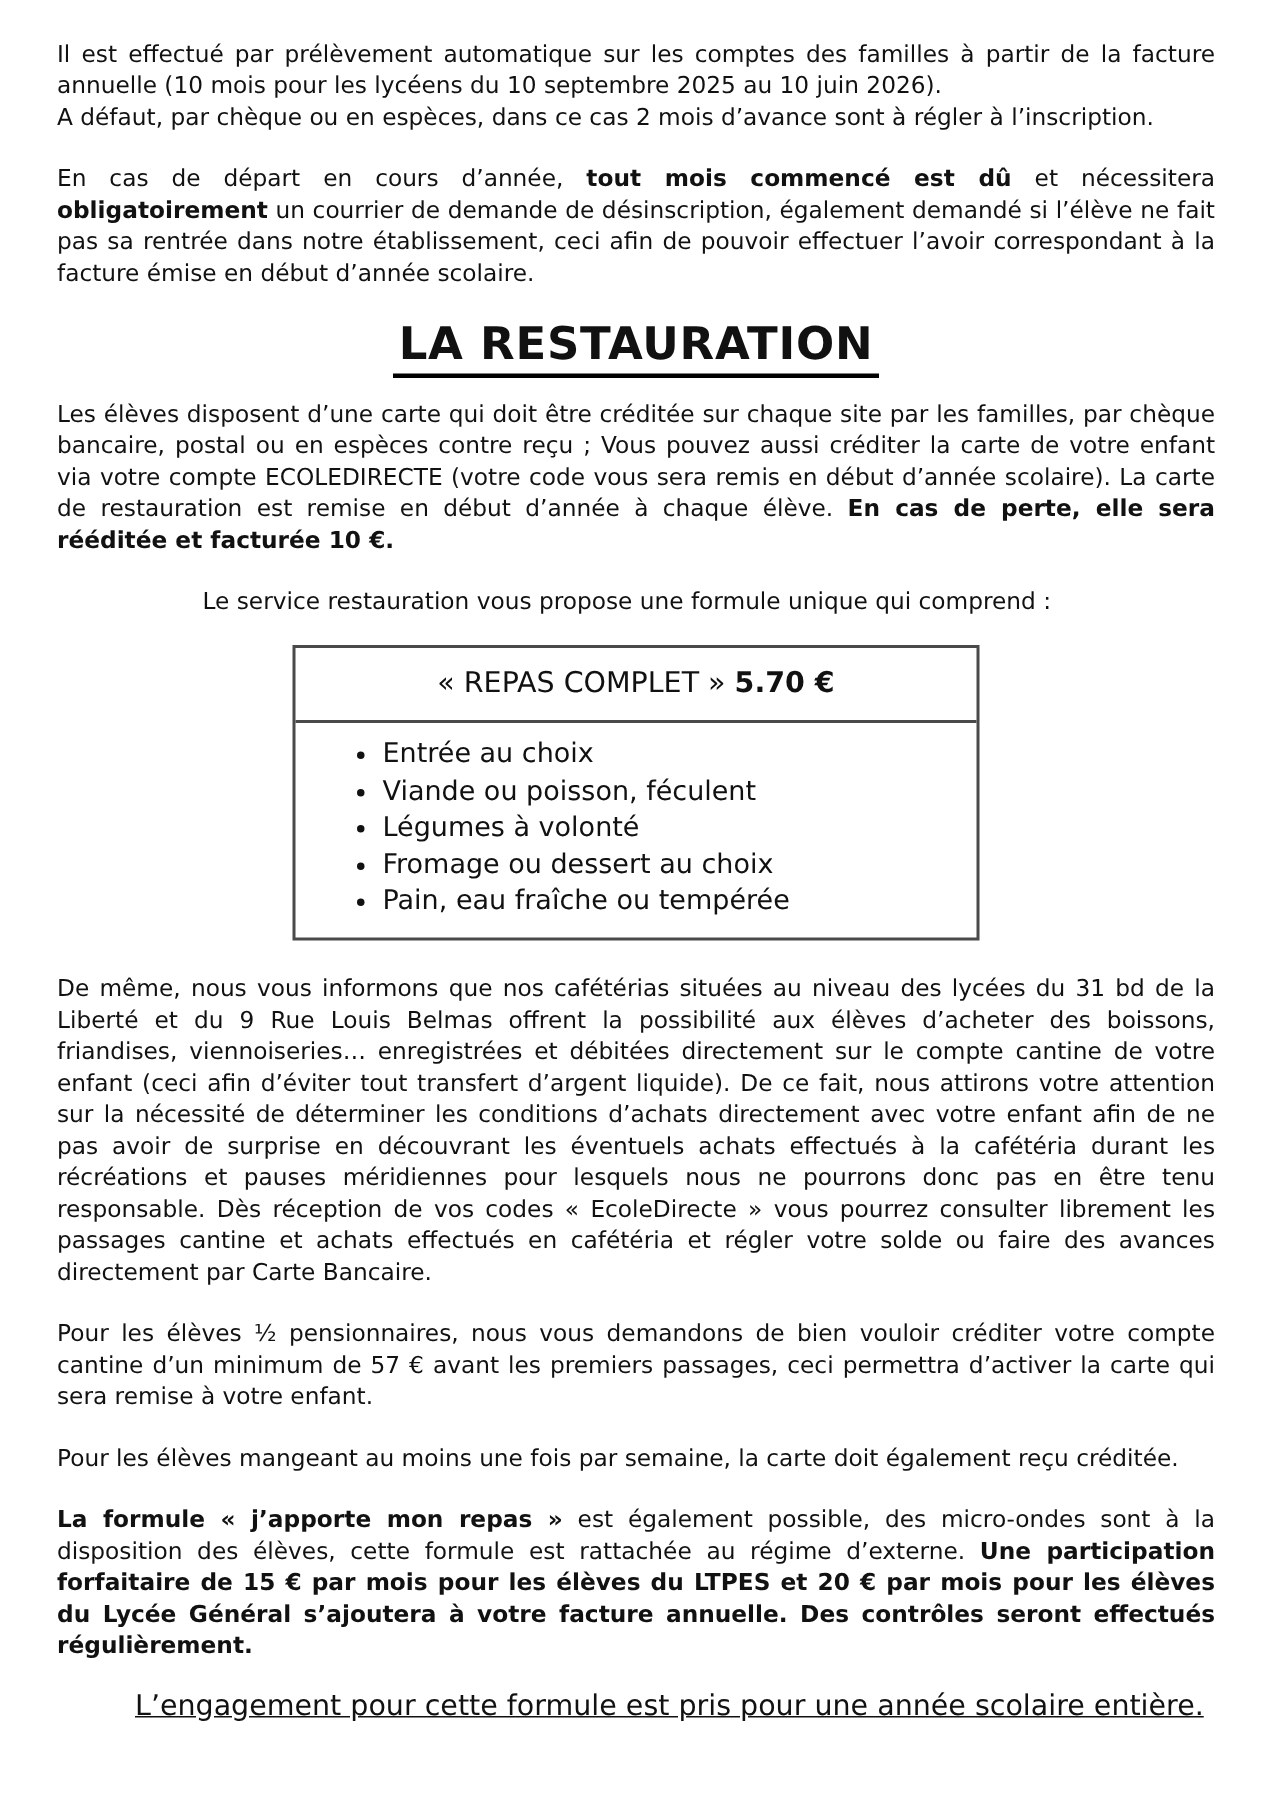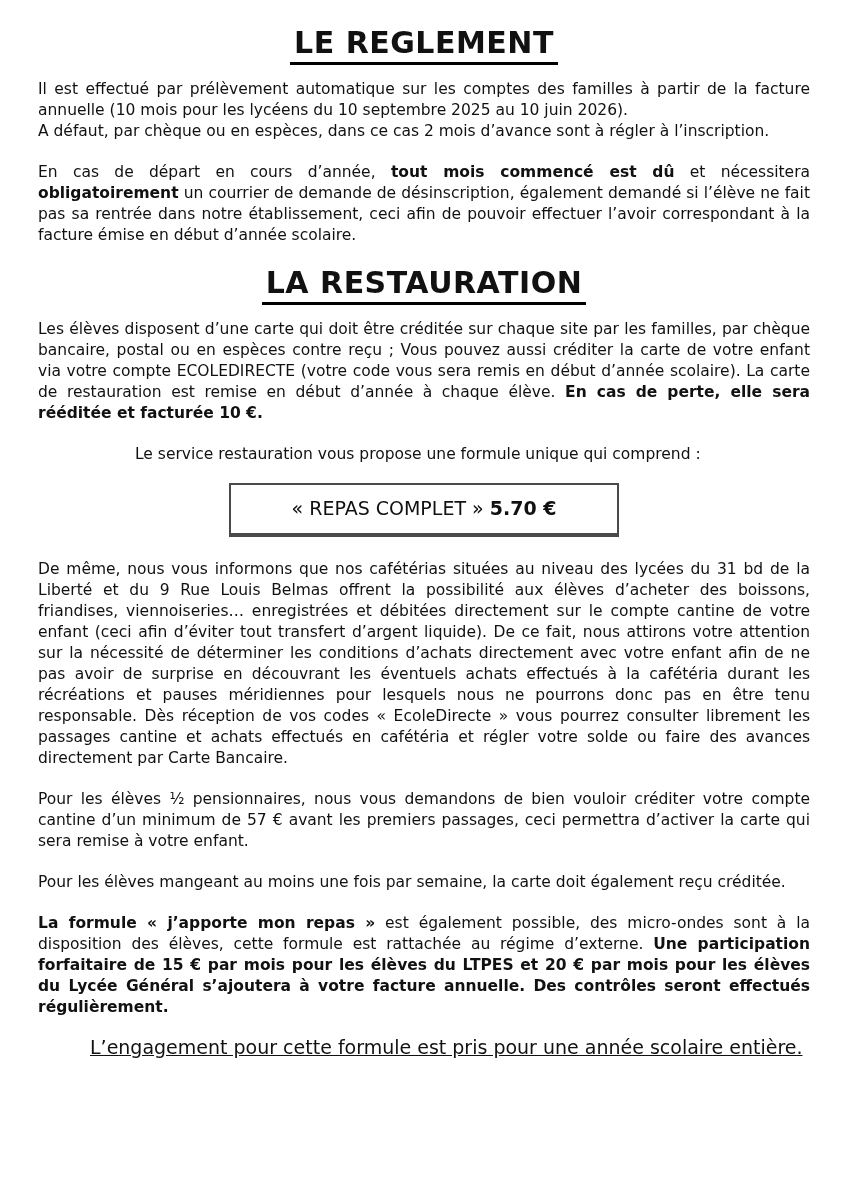--- a/index.html
+++ b/index.html
@@ -38,21 +38,21 @@
   p.no-gap { margin-bottom: 0; }
   .b { font-weight: bold; }
   .u { }
 
   p.intro-line {
     margin: 1px 0 18px 97px;
     text-align: left;
   }
 
   .menu-box {
-    width: 390px;
+    width: 458px;
     margin: 0 auto 22px auto;
     border: 2px solid #4a4a4a;
     background: #fff;
   }
   .menu-header {
     text-align: center;
     font-size: 19px;
     padding: 13px 0 14px 0;
     border-bottom: 2px solid #4a4a4a;
   }
@@ -71,41 +71,45 @@
     text-decoration: underline;
     margin: 16px 0 16px 52px;
     text-align: left;
   }
 </style>
 </head>
 <body>
 
 <div class="page">
 
-  <h1 class="doc-title">
-    <span class="title-inner">LE REGLEMENT</span>
-  </h1>
 
   <p class="para no-gap"><span>Il est effectué par prélèvement automatique sur les comptes des familles à partir de la facture annuelle (10 mois pour les lycéens du 10 septembre 2025 au 10 juin 2026).</span></p>
   <p class="para"><span>A défaut, par chèque ou en espèces, dans ce cas 2 mois d’avance sont à régler à l’inscription.</span></p>
 
   <p class="para"><span>En cas de départ en cours d’année, </span><span class="b u">tout mois commencé est dû</span><span> et nécessitera </span><span class="b u">obligatoirement</span><span> un courrier de demande de désinscription, également demandé si l’élève ne fait pas sa rentrée dans notre établissement, ceci afin de pouvoir effectuer l’avoir correspondant à la facture émise en début d’année scolaire.</span></p>
 
   <h1 class="doc-title second-title">
     <span class="title-inner">LA RESTAURATION</span>
   </h1>
 
   <p class="para"><span>Les élèves disposent d’une carte qui doit être créditée sur chaque site par les familles, par chèque bancaire, postal ou en espèces contre reçu ; Vous pouvez aussi créditer la carte de votre enfant via votre compte ECOLEDIRECTE (votre code vous sera remis en début d’année scolaire). La carte de restauration est remise en début d’année à chaque élève. </span><span class="b u">En cas de perte</span><span class="b">, elle sera rééditée et facturée 10 €.</span></p>
 
   <p class="intro-line">Le service restauration vous propose une formule unique qui comprend :</p>
 
   <div class="menu-box">
     <div class="menu-header">
       <span class="menu-title">« REPAS COMPLET » </span><span class="menu-price">5.70 €</span>
     </div>
+    <ul class="menu-list">
+        <li>Entrée au choix</li>
+        <li>Viande ou poisson, féculent</li>
+        <li>Légumes à volonté</li>
+        <li>Fromage ou dessert au choix</li>
+        <li>Pain, eau fraîche ou tempérée</li>
+      </ul>
   </div>
 
   <p class="para"><span>De même, nous vous informons que nos cafétérias situées au niveau des lycées du 31 bd de la Liberté et du 9 Rue Louis Belmas offrent la possibilité aux élèves d’acheter des boissons, friandises, viennoiseries… enregistrées et débitées directement sur le compte cantine de votre enfant (ceci afin d’éviter tout transfert d’argent liquide). De ce fait, nous attirons votre attention sur la nécessité de </span><span class="u">déterminer les conditions d’achats directement avec votre enfant</span><span> afin de ne pas avoir de surprise en découvrant les éventuels achats effectués à la cafétéria durant les récréations et pauses méridiennes pour lesquels nous ne pourrons donc pas en être tenu responsable. Dès réception de vos codes « EcoleDirecte » vous pourrez consulter librement les passages cantine et achats effectués en cafétéria et régler votre solde ou faire des avances directement par Carte Bancaire.</span></p>
 
   <p class="para"><span>Pour les élèves ½ pensionnaires, nous vous demandons de bien vouloir créditer votre compte cantine d’un minimum de 57 € avant les premiers passages, ceci permettra d’activer la carte qui sera remise à votre enfant.</span></p>
 
   <p class="para"><span>Pour les élèves mangeant au moins une fois par semaine, la carte doit également reçu créditée.</span></p>
 
   <p class="para no-gap"><span class="b u">La formule « j’apporte mon repas »</span><span> est également possible, des micro-ondes sont à la disposition des élèves, cette formule est rattachée au régime d’externe. </span><span class="b">Une participation forfaitaire de 15 € par mois pour les élèves du LTPES et 20 € par mois pour les élèves du Lycée Général s’ajoutera à votre facture annuelle. Des contrôles seront effectués régulièrement.</span></p>
 

